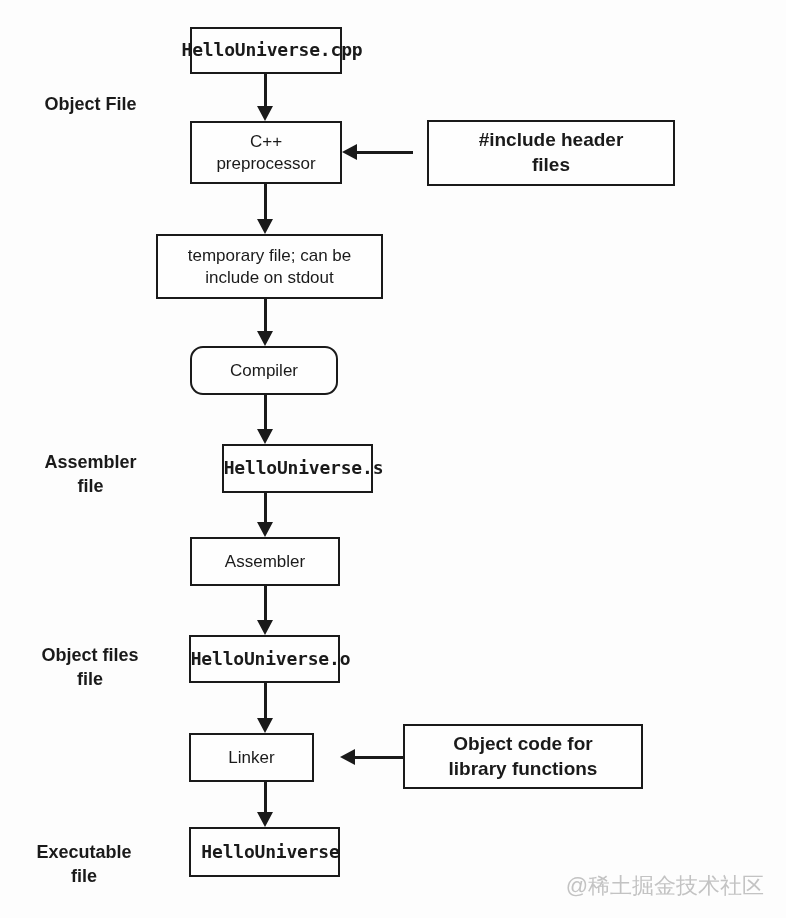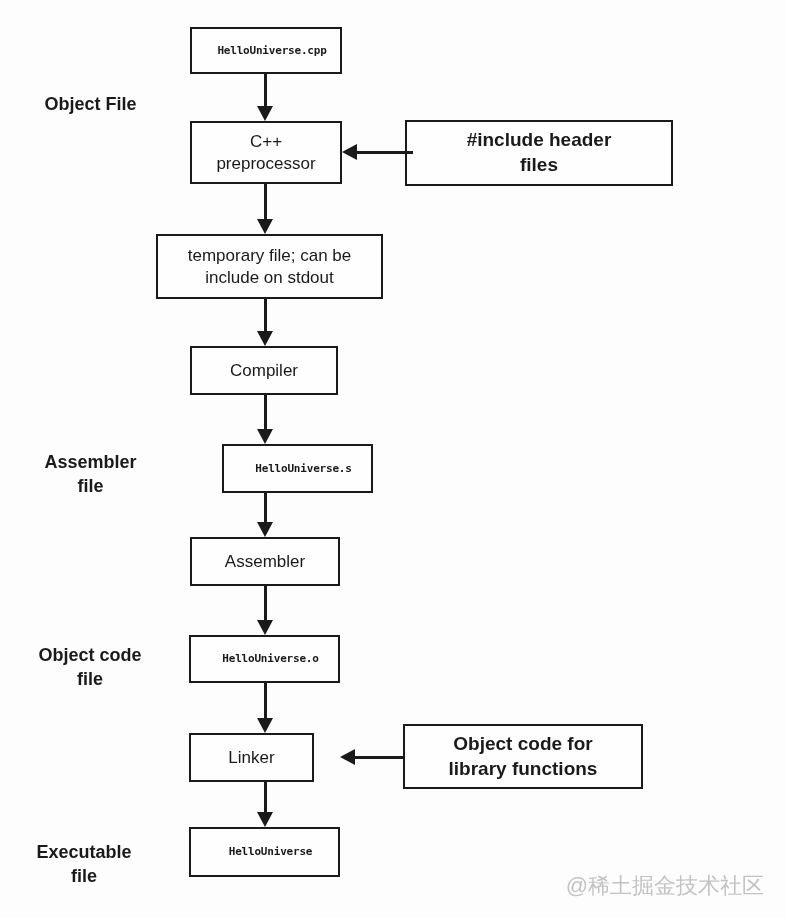--- a/index.html
+++ b/index.html
@@ -33,21 +33,21 @@
     font-weight: 400;
   }
   .box-bold {
     font-family: "Liberation Sans", sans-serif;
     font-size: 19px;
     font-weight: 700;
     line-height: 1.3;
   }
   .box-mono {
     font-family: "DejaVu Sans Mono", "Liberation Mono", monospace;
-    font-size: 11px;
+    font-size: 18px;
     font-weight: 700;
     letter-spacing: -0.2px;
     padding-left: 12px;
   }
   .stage-label {
     position: absolute;
     text-align: center;
     white-space: pre-line;
     font-family: "Liberation Sans", sans-serif;
     font-size: 18px;
@@ -92,37 +92,37 @@
   }
 </style>
 </head>
 <body>
 
 <div class="canvas">
 
   <div class="stage-label" style="left:18px; top:92px; width:145px;">Object File</div>
   <div class="stage-label" style="left:18px; top:450px; width:145px;">Assembler
 file</div>
-  <div class="stage-label" style="left:14px; top:643px; width:152px;">Object code
+  <div class="stage-label" style="left:14px; top:643px; width:152px;">Object files
 file</div>
   <div class="stage-label" style="left:8px; top:840px; width:152px;">Executable
 file</div>
 
   <div class="box box-mono" style="left:190px; top:27px; width:152px; height:47px;">HelloUniverse.cpp</div>
 
   <div class="box box-sans" style="left:190px; top:121px; width:152px; height:63px;">C++
 preprocessor</div>
 
-  <div class="box box-bold" style="left:405px; top:120px; width:268px; height:66px;">#include header
+  <div class="box box-bold" style="left:427px; top:120px; width:248px; height:66px;">#include header
 files</div>
 
   <div class="box box-sans" style="left:156px; top:234px; width:227px; height:65px;">temporary file; can be
 include on stdout</div>
 
-  <div class="box box-sans" style="left:190px; top:346px; width:148px; height:49px;">Compiler</div>
+  <div class="box box-sans" style="left:190px; top:346px; width:148px; height:49px;border-radius:13px;">Compiler</div>
 
   <div class="box box-mono" style="left:190px; top:444px; width:151px; height:49px;margin-left:32px;">HelloUniverse.s</div>
 
   <div class="box box-sans" style="left:190px; top:537px; width:150px; height:49px;">Assembler</div>
 
   <div class="box box-mono" style="left:189px; top:635px; width:151px; height:48px;">HelloUniverse.o</div>
 
   <div class="box box-sans" style="left:189px; top:733px; width:125px; height:49px;">Linker</div>
 
   <div class="box box-bold" style="left:403px; top:724px; width:240px; height:65px;">Object code for

